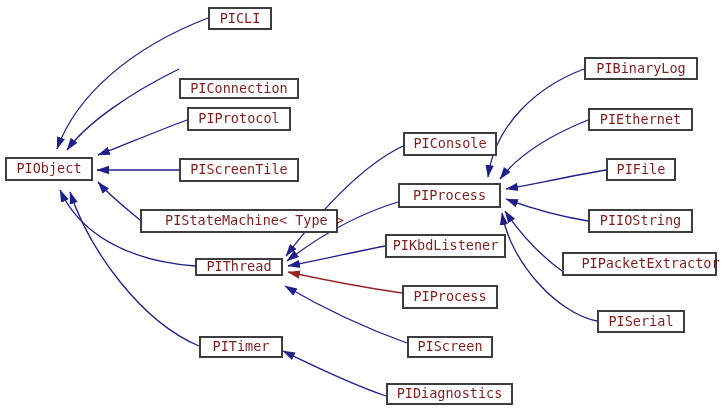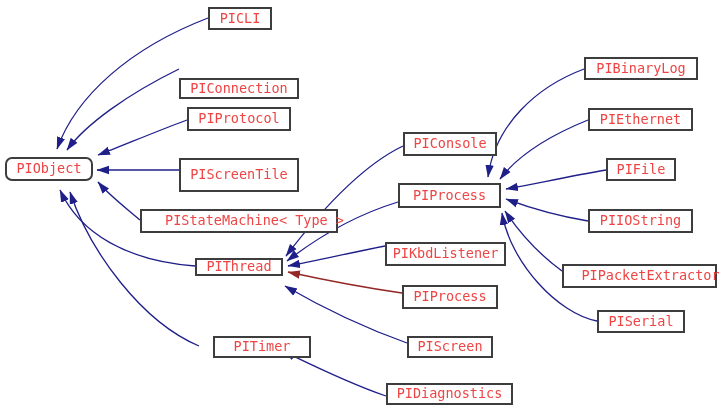--- a/index.html
+++ b/index.html
@@ -6,21 +6,21 @@
   .canvas{
     position:relative;width:725px;height:417px;background:#fff;overflow:hidden;
     font-family:"DejaVu Sans Mono", monospace;
   }
   .edges{position:absolute;left:0;top:0;width:725px;height:417px;}
   .edge{fill:none;stroke-width:1.3px;}
   .edge.blue{stroke:#1f1f8a;}
   .edge.red{stroke:#942727;}
   .node{
     position:absolute;box-sizing:border-box;
-    border:2px solid #3d3d3d;background:#fff;color:#ef4444;
+    border:2px solid #3d3d3d;background:#fff;color:#7f1d1d;
     display:flex;align-items:center;justify-content:center;
     font-size:13.5px;line-height:1;white-space:nowrap;cursor:pointer;
   }
 </style>
 </head>
 <body>
 
 <div class="canvas">
 
   <svg class="edges" viewBox="0 0 725 417" xmlns="http://www.w3.org/2000/svg">
@@ -50,36 +50,36 @@
     <path class="edge blue" d="M584,69 C536,87 495,125 488,177" marker-end="url(#ah-blue)"></path>
     <path class="edge blue" d="M588,120 C546,137 516,158 500,179" marker-end="url(#ah-blue)"></path>
     <path class="edge blue" d="M606,170 C566,177 534,184 506,189" marker-end="url(#ah-blue)"></path>
     <path class="edge blue" d="M588,221 C552,215 530,208 506,199" marker-end="url(#ah-blue)"></path>
     <path class="edge blue" d="M562,271 C536,252 517,229 505,211" marker-end="url(#ah-blue)"></path>
     <path class="edge blue" d="M597,321 C558,314 510,262 502,213" marker-end="url(#ah-blue)"></path>
 
     <path class="edge blue" d="M386,396 C348,383 314,366 283,351" marker-end="url(#ah-blue)"></path>
   </svg>
 
-  <div class="node" style="left:5px;top:157px;width:88px;height:24px;border-radius:7px;">PIObject</div>
+  <div class="node" style="left:5px;top:157px;width:88px;height:24px;">PIObject</div>
   <div class="node" style="left:208px;top:7px;width:64px;height:23px;">PICLI</div>
   <div class="node" style="left:179px;top:57px;width:120px;height:21px;margin-top:21px;">PIConnection</div>
   <div class="node" style="left:187px;top:107px;width:104px;height:24px;">PIProtocol</div>
-  <div class="node" style="left:179px;top:158px;width:120px;height:34px;">PIScreenTile</div>
+  <div class="node" style="left:179px;top:158px;width:120px;height:24px;">PIScreenTile</div>
   <div class="node" style="left:140px;top:209px;width:198px;height:24px;padding-left:31px;">PIStateMachine&lt; Type &gt;</div>
   <div class="node" style="left:195px;top:258px;width:88px;height:18px;">PIThread</div>
-  <div class="node" style="left:213px;top:336px;width:98px;height:22px;">PITimer</div>
+  <div class="node" style="left:199px;top:336px;width:84px;height:22px;">PITimer</div>
 
   <div class="node" style="left:403px;top:132px;width:94px;height:24px;">PIConsole</div>
   <div class="node" style="left:398px;top:183px;width:103px;height:25px;">PIProcess</div>
-  <div class="node" style="left:385px;top:242px;width:121px;height:24px;">PIKbdListener</div>
+  <div class="node" style="left:385px;top:234px;width:121px;height:24px;">PIKbdListener</div>
   <div class="node" style="left:402px;top:285px;width:96px;height:24px;">PIProcess</div>
   <div class="node" style="left:407px;top:336px;width:86px;height:22px;">PIScreen</div>
   <div class="node" style="left:386px;top:383px;width:127px;height:22px;">PIDiagnostics</div>
 
   <div class="node" style="left:584px;top:57px;width:114px;height:23px;">PIBinaryLog</div>
   <div class="node" style="left:588px;top:108px;width:105px;height:23px;text-align:center;">PIEthernet</div>
   <div class="node" style="left:606px;top:158px;width:70px;height:23px;">PIFile</div>
   <div class="node" style="left:588px;top:209px;width:105px;height:24px;text-align:center;">PIIOString</div>
-  <div class="node" style="left:562px;top:264px;width:155px;height:24px;padding-left:22px;">PIPacketExtractor</div>
+  <div class="node" style="left:562px;top:252px;width:155px;height:24px;padding-left:22px;">PIPacketExtractor</div>
   <div class="node" style="left:597px;top:310px;width:88px;height:23px;">PISerial</div>
 
 </div>
 
 </body></html>

